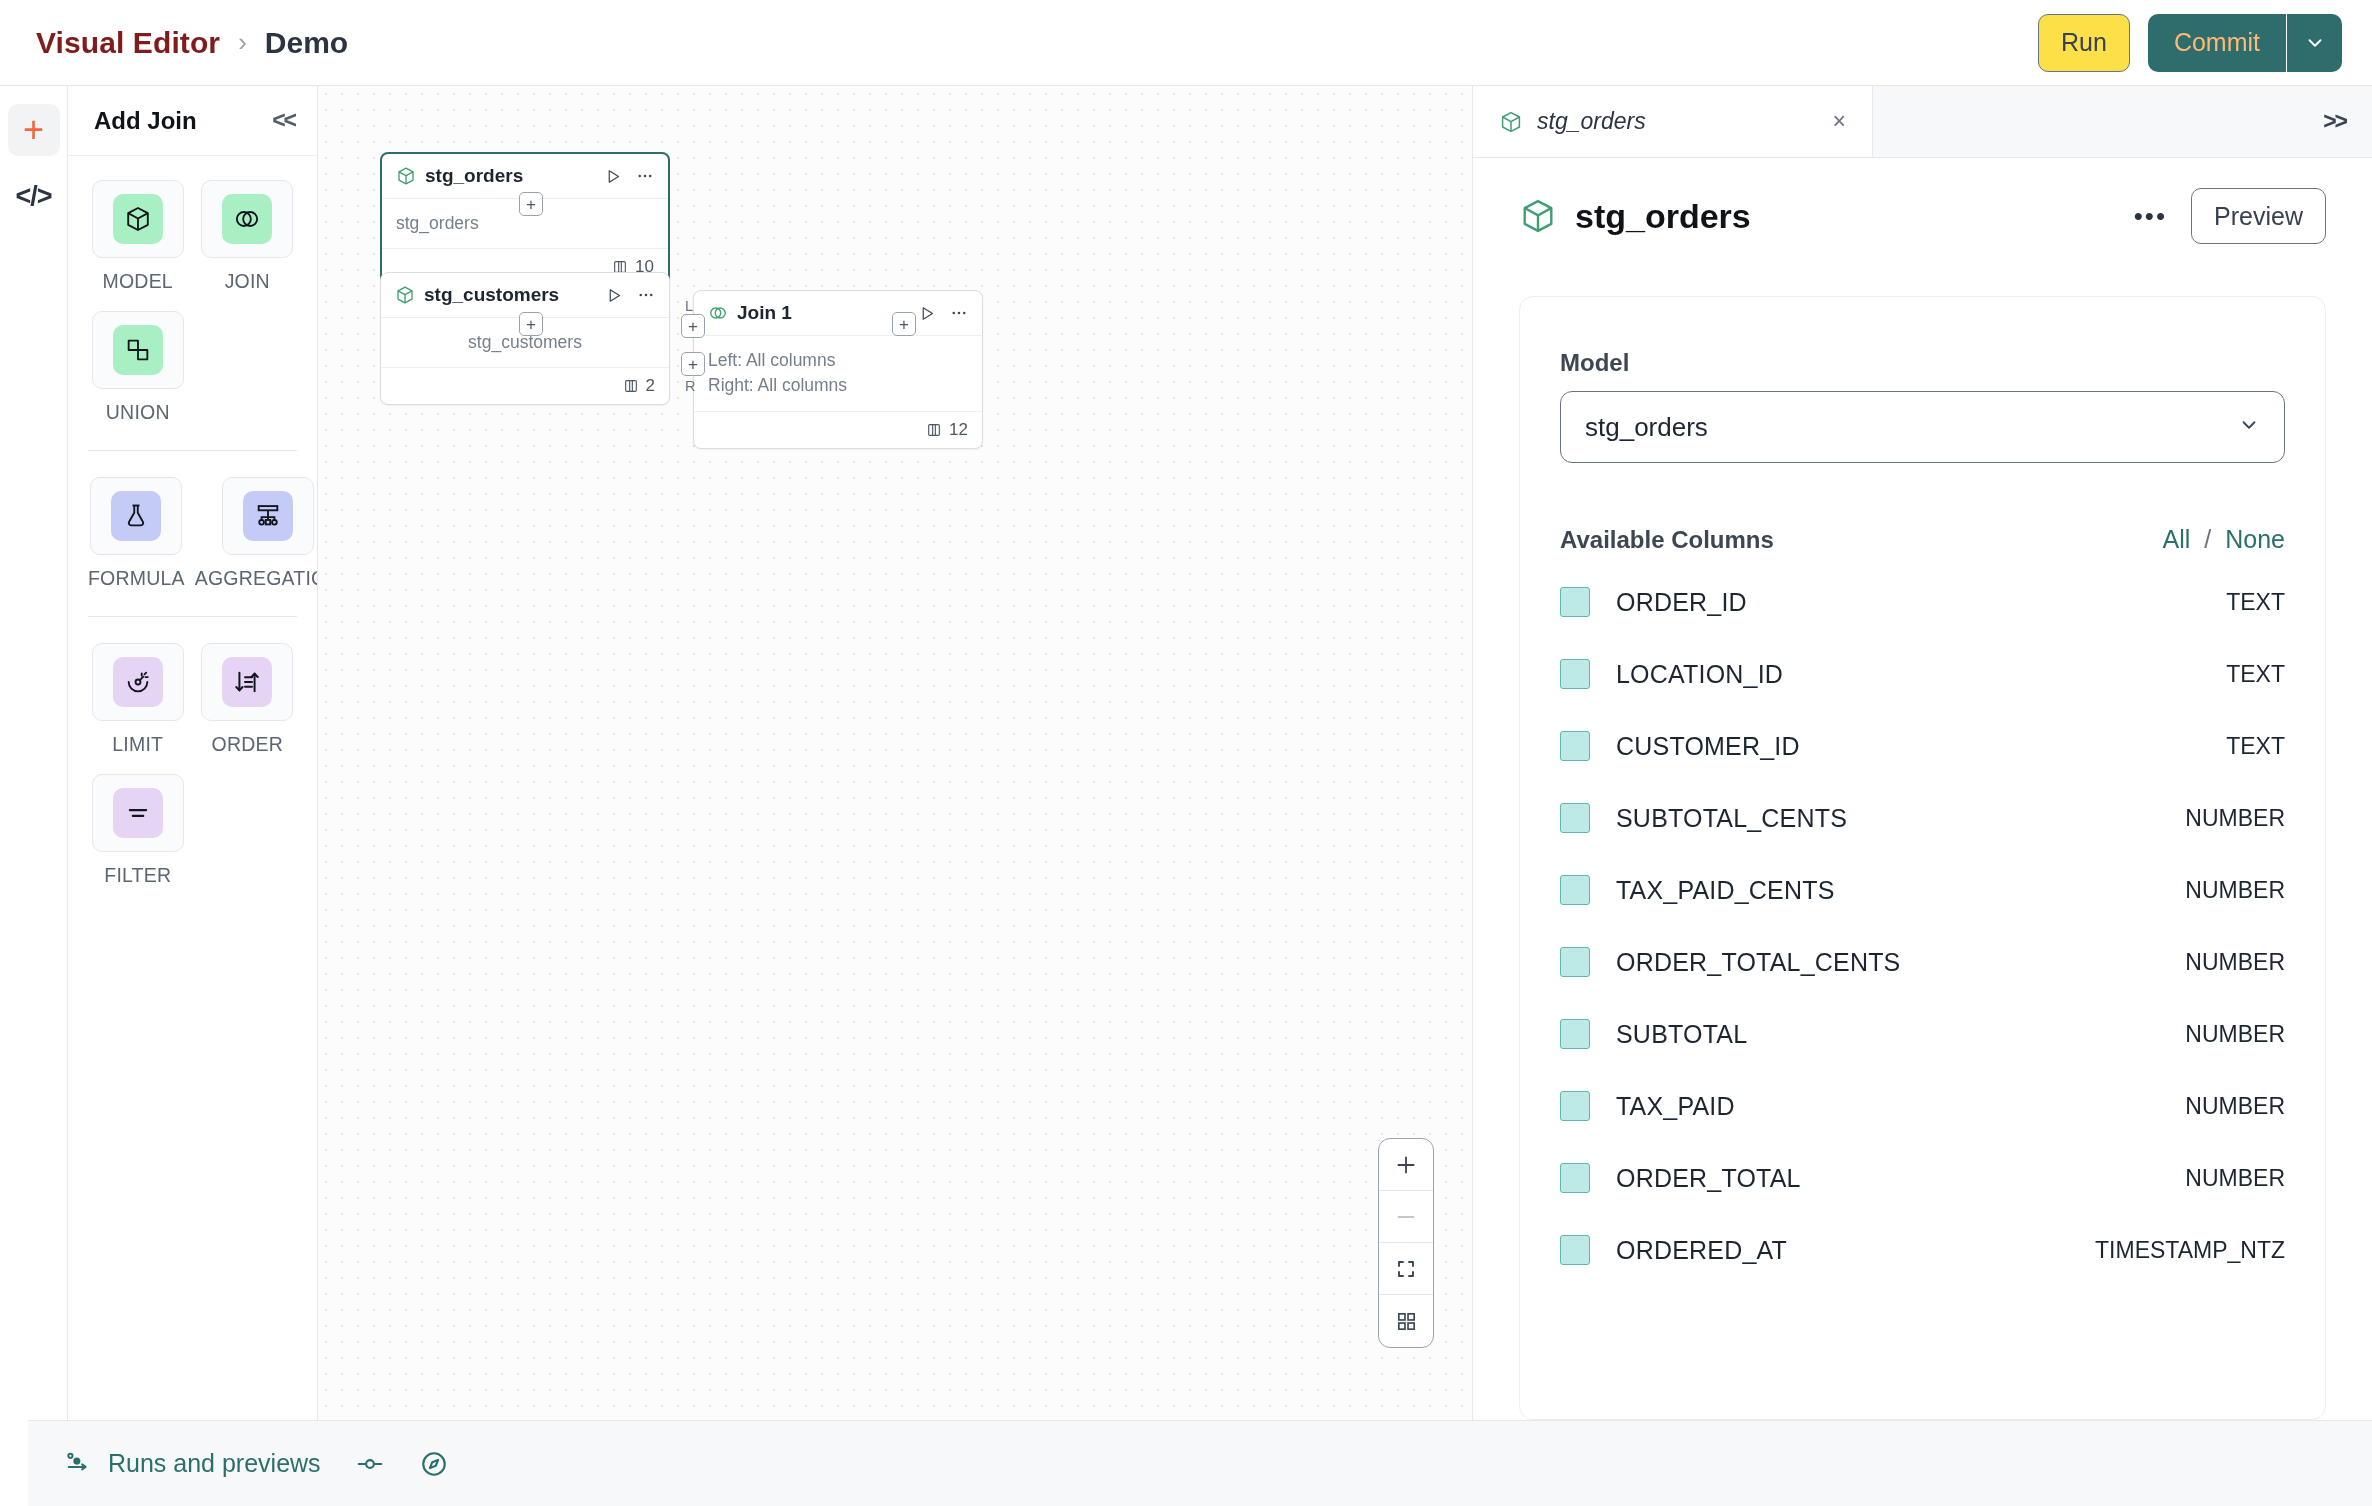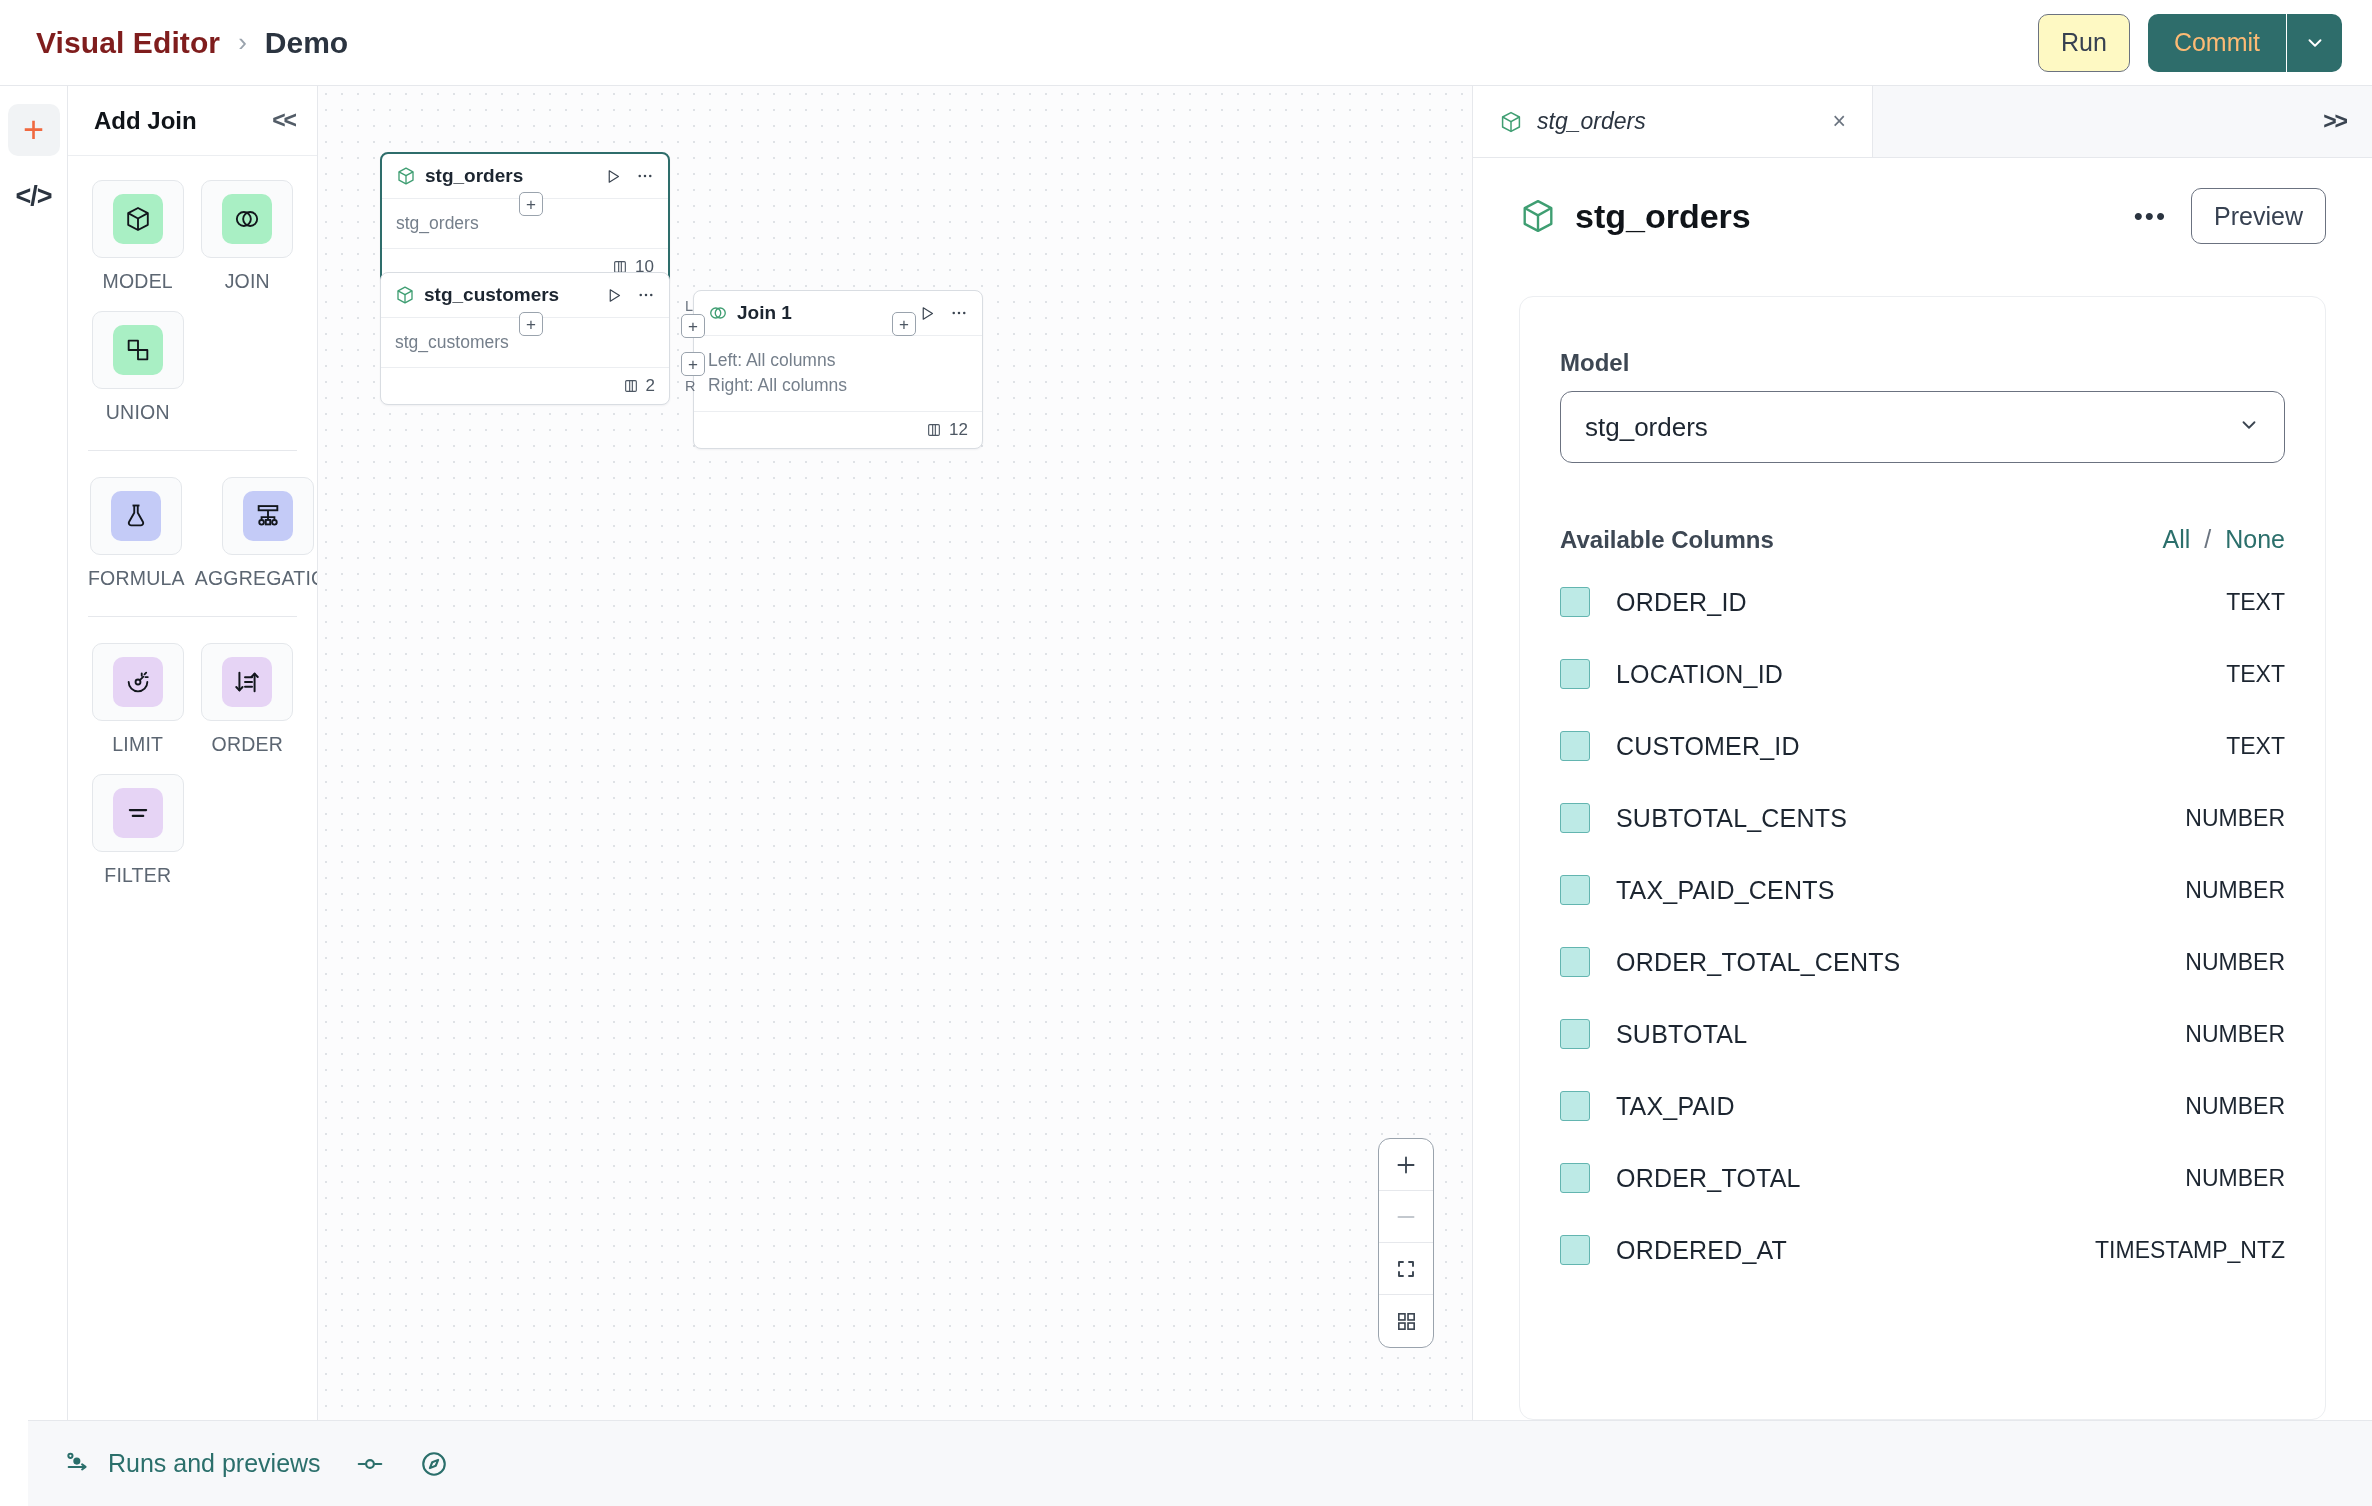--- a/index.html
+++ b/index.html
@@ -22,21 +22,21 @@
     position: relative; z-index: 40;
   }
   .crumbs { display: flex; align-items: center; gap: 18px; }
   .crumb-link { color: #7f1d1d; font-size: 30px; font-weight: 700; letter-spacing: .1px; cursor: pointer; }
   .crumb-sep { color: #9aa3ad; font-size: 26px; font-weight: 400; }
   .crumb-current { color: #2b3440; font-size: 30px; font-weight: 700; }
   .topbar-right { margin-left: auto; display: flex; align-items: center; gap: 18px; }
   .btn-run {
     height: 58px; min-width: 86px; padding: 0 22px;
     border: 1.5px solid #6b7280; border-radius: 10px;
-    background: #fef9c3; color: #374151; font-size: 25px;
+    background: #fde047; color: #374151; font-size: 25px;
     display: flex; align-items: center; justify-content: center; cursor: pointer;
     font-family: "Liberation Sans", sans-serif;
   }
   .commit-group { display: flex; align-items: stretch; border-radius: 10px; overflow: hidden; }
   .btn-commit {
     height: 58px; padding: 0 26px; background: #2e6d6b; color: #fdba74;
     font-size: 25px; border: none; display: flex; align-items: center; cursor: pointer;
     font-family: "Liberation Sans", sans-serif;
   }
   .btn-commit-caret {
@@ -378,21 +378,21 @@
         <div class="fn-foot">
           <svg width="16" height="16" viewBox="0 0 24 24" fill="none" stroke="#4d5763" stroke-width="1.7">
               <rect x="4" y="4" width="16" height="16" rx="1.6"></rect>
               <path d="M10 4v16M14 4v16"></path>
             </svg>
           <span class="fn-count">10</span>
         </div>
       </div>
       <div class="port" style="left:201px; top:106px;">+</div>
 
-      <div class="flow-node" style="left:62px; top:186px;">
+      <div class="flow-node" style="left:62px; top:186px;text-align:center;">
         <div class="fn-head">
           <svg width="20" height="20" viewBox="0 0 24 24" fill="none" stroke="#3f9e72" stroke-width="1.6" stroke-linejoin="round">
             <path d="M12 2.6 20.4 7v10L12 21.4 3.6 17V7z"></path>
               <path d="M3.6 7 12 11.6 20.4 7"></path>
               <path d="M12 11.6V21.4"></path>
           </svg>
           <span class="fn-title">stg_customers</span>
           <span class="fn-actions">
             <svg width="17" height="17" viewBox="0 0 24 24" fill="none" stroke="currentColor" stroke-width="1.7" stroke-linejoin="round">
                 <polygon points="6 4 19 12 6 20"></polygon>

